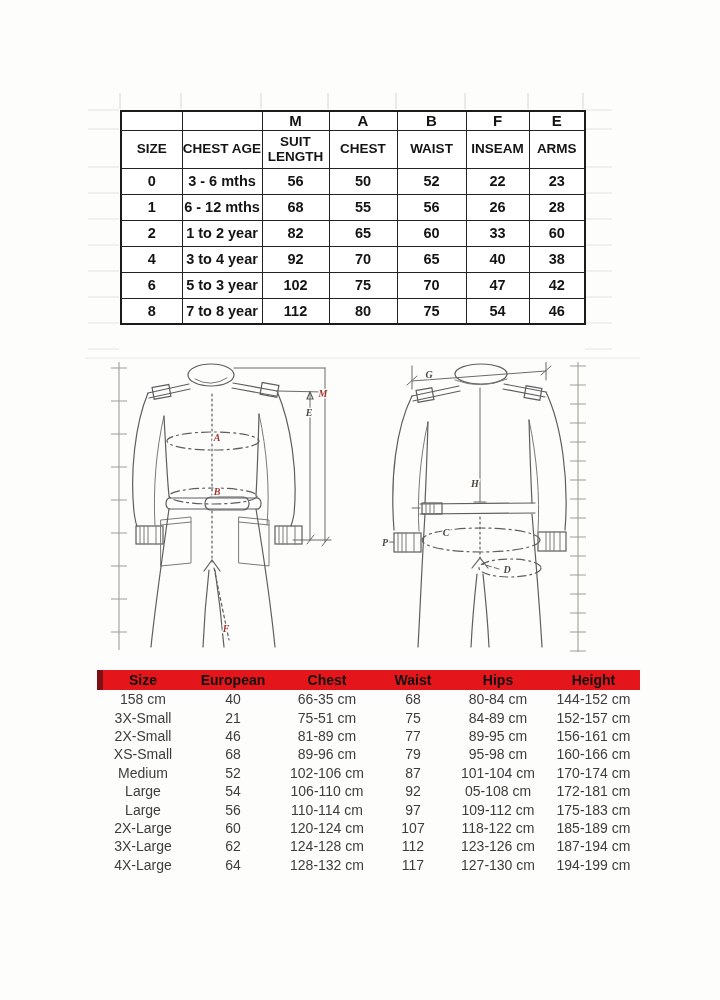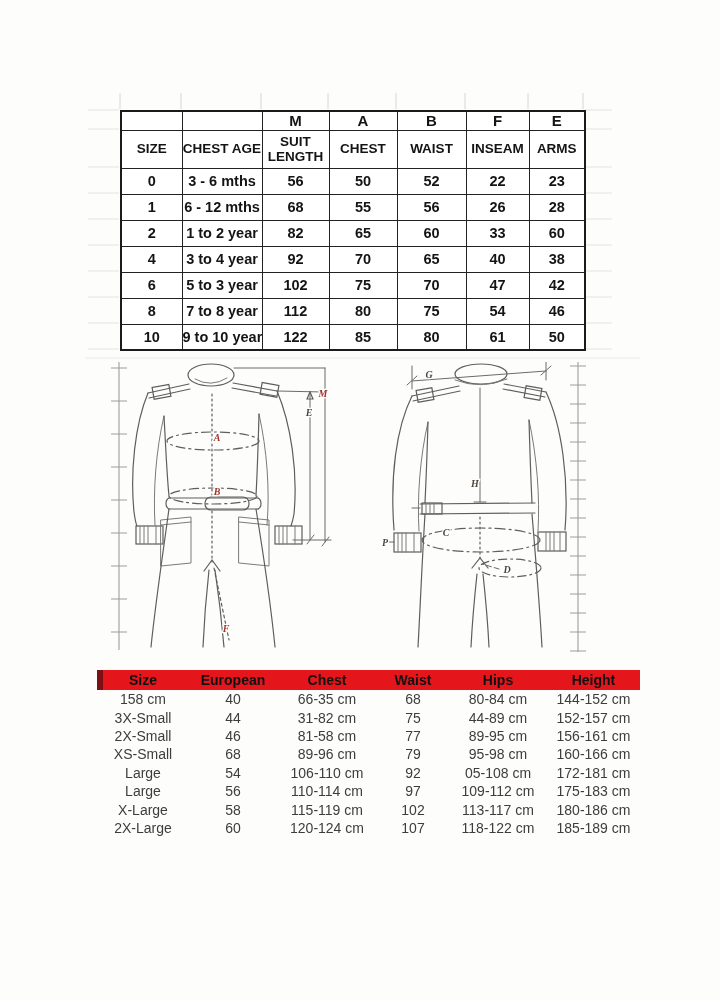--- a/index.html
+++ b/index.html
@@ -156,29 +156,20 @@
         </tr>
         <tr>
           <td>8</td>
           <td>7 to 8 year</td>
           <td>112</td>
           <td>80</td>
           <td>75</td>
           <td>54</td>
           <td>46</td>
         </tr>
-        <tr>
-          <td>10</td>
-          <td>9 to 10 year</td>
-          <td>122</td>
-          <td>85</td>
-          <td>80</td>
-          <td>61</td>
-          <td>50</td>
-        </tr>
       </tbody>
   </table>
 
   <svg class="suit" style="left:125px;top:362px" width="210" height="292" viewBox="0 0 210 292">
 
     <ellipse cx="86" cy="13" rx="23" ry="11"></ellipse>
     <path d="M70,17 Q86,26 102,16" class="thin"></path>
 
     <path d="M64,22 L23,31 M65,27 L24,36"></path>
     <path d="M108,21 L152,29 M107,26 L151,34"></path>
@@ -311,71 +302,87 @@
         <tr>
           <td>158 cm</td>
           <td>40</td>
           <td>66-35 cm</td>
           <td>68</td>
           <td>80-84 cm</td>
           <td>144-152 cm</td>
         </tr>
         <tr>
           <td>3X-Small</td>
-          <td>44</td>
-          <td>31-82 cm</td>
+          <td>21</td>
+          <td>75-51 cm</td>
           <td>75</td>
-          <td>44-89 cm</td>
+          <td>84-89 cm</td>
           <td>152-157 cm</td>
         </tr>
         <tr>
           <td>2X-Small</td>
           <td>46</td>
-          <td>81-58 cm</td>
+          <td>81-89 cm</td>
           <td>77</td>
           <td>89-95 cm</td>
           <td>156-161 cm</td>
         </tr>
         <tr>
           <td>XS-Small</td>
           <td>68</td>
           <td>89-96 cm</td>
           <td>79</td>
           <td>95-98 cm</td>
           <td>160-166 cm</td>
         </tr>
         <tr>
+          <td>Medium</td>
+          <td>52</td>
+          <td>102-106 cm</td>
+          <td>87</td>
+          <td>101-104 cm</td>
+          <td>170-174 cm</td>
+        </tr>
+        <tr>
           <td>Large</td>
           <td>54</td>
           <td>106-110 cm</td>
           <td>92</td>
           <td>05-108 cm</td>
           <td>172-181 cm</td>
         </tr>
         <tr>
           <td>Large</td>
           <td>56</td>
           <td>110-114 cm</td>
           <td>97</td>
           <td>109-112 cm</td>
           <td>175-183 cm</td>
         </tr>
         <tr>
-          <td>X-Large</td>
-          <td>58</td>
-          <td>115-119 cm</td>
-          <td>102</td>
-          <td>113-117 cm</td>
-          <td>180-186 cm</td>
-        </tr>
-        <tr>
           <td>2X-Large</td>
           <td>60</td>
           <td>120-124 cm</td>
           <td>107</td>
           <td>118-122 cm</td>
           <td>185-189 cm</td>
         </tr>
+        <tr>
+          <td>3X-Large</td>
+          <td>62</td>
+          <td>124-128 cm</td>
+          <td>112</td>
+          <td>123-126 cm</td>
+          <td>187-194 cm</td>
+        </tr>
+        <tr>
+          <td>4X-Large</td>
+          <td>64</td>
+          <td>128-132 cm</td>
+          <td>117</td>
+          <td>127-130 cm</td>
+          <td>194-199 cm</td>
+        </tr>
       </tbody>
   </table>
   <div class="header-edge"></div>
 
 </div>
 
 </body></html>

